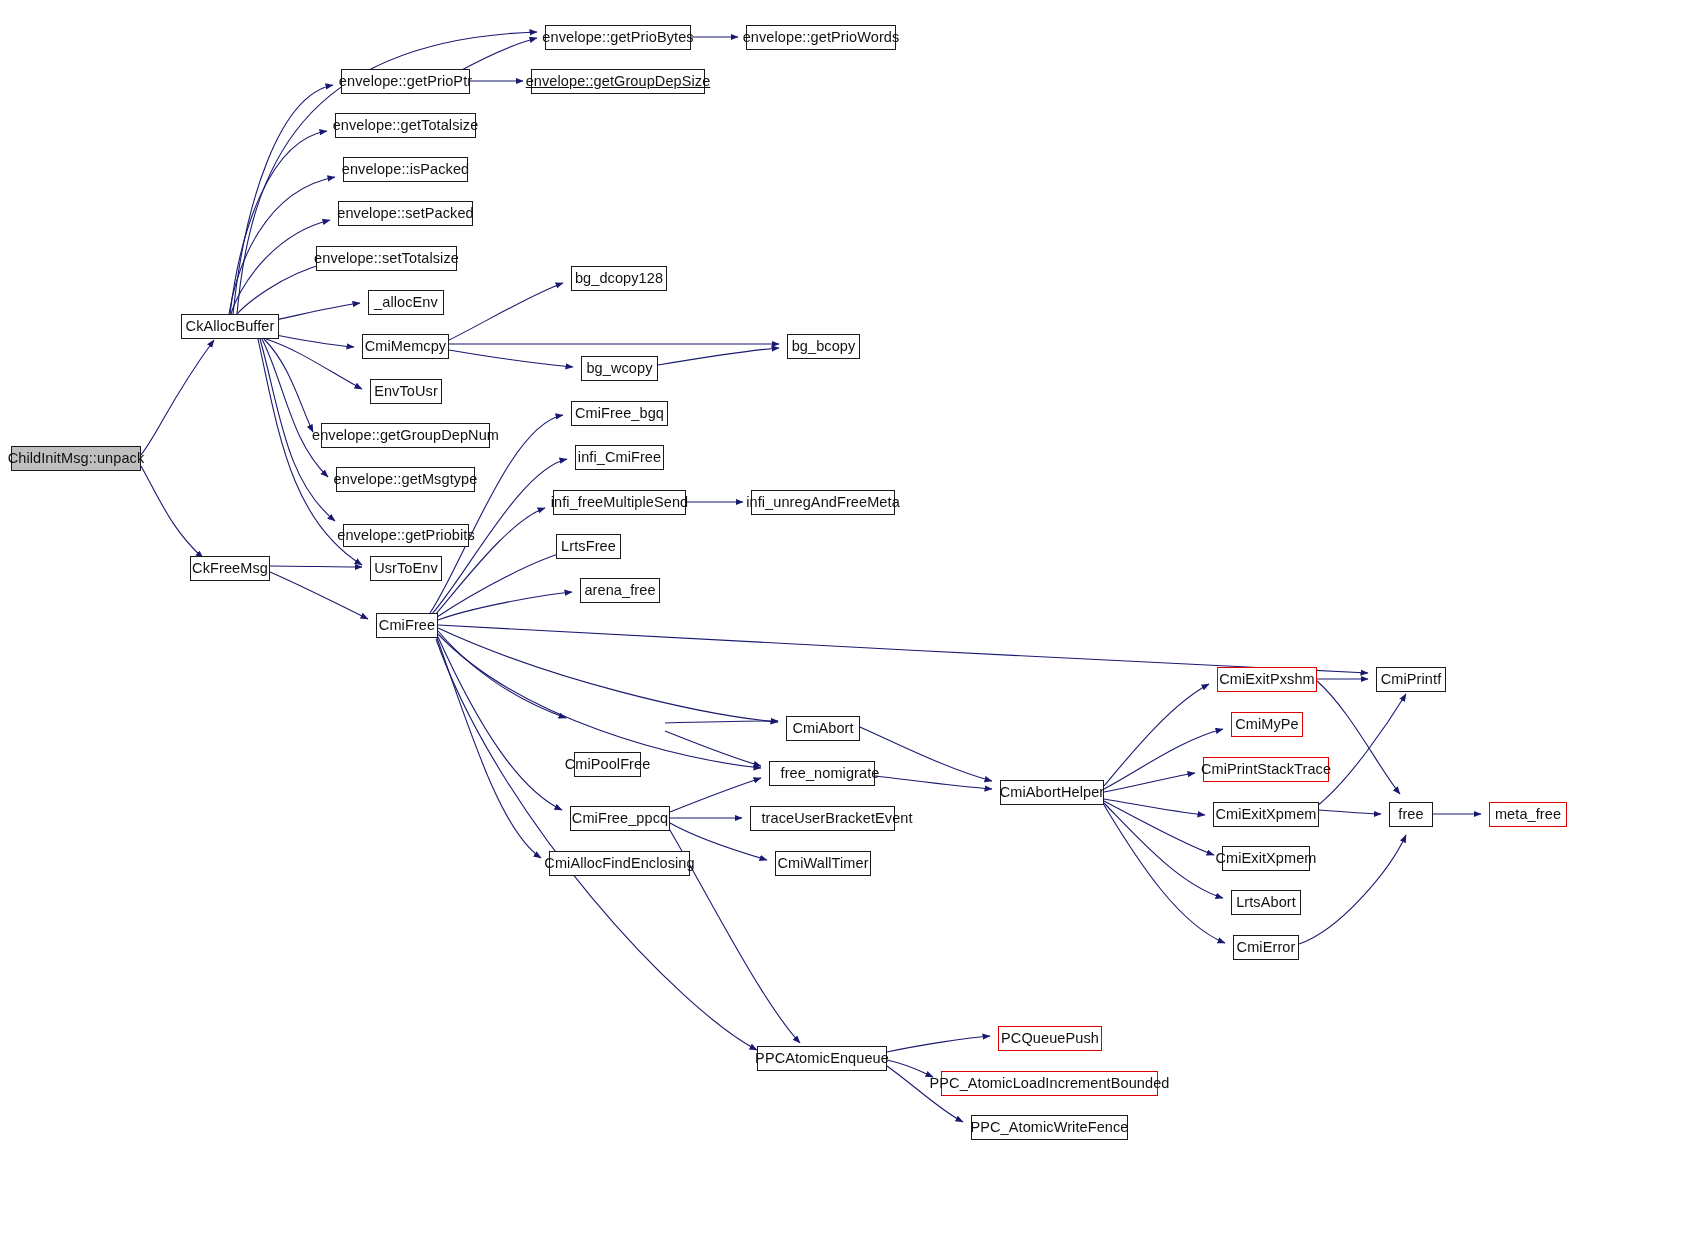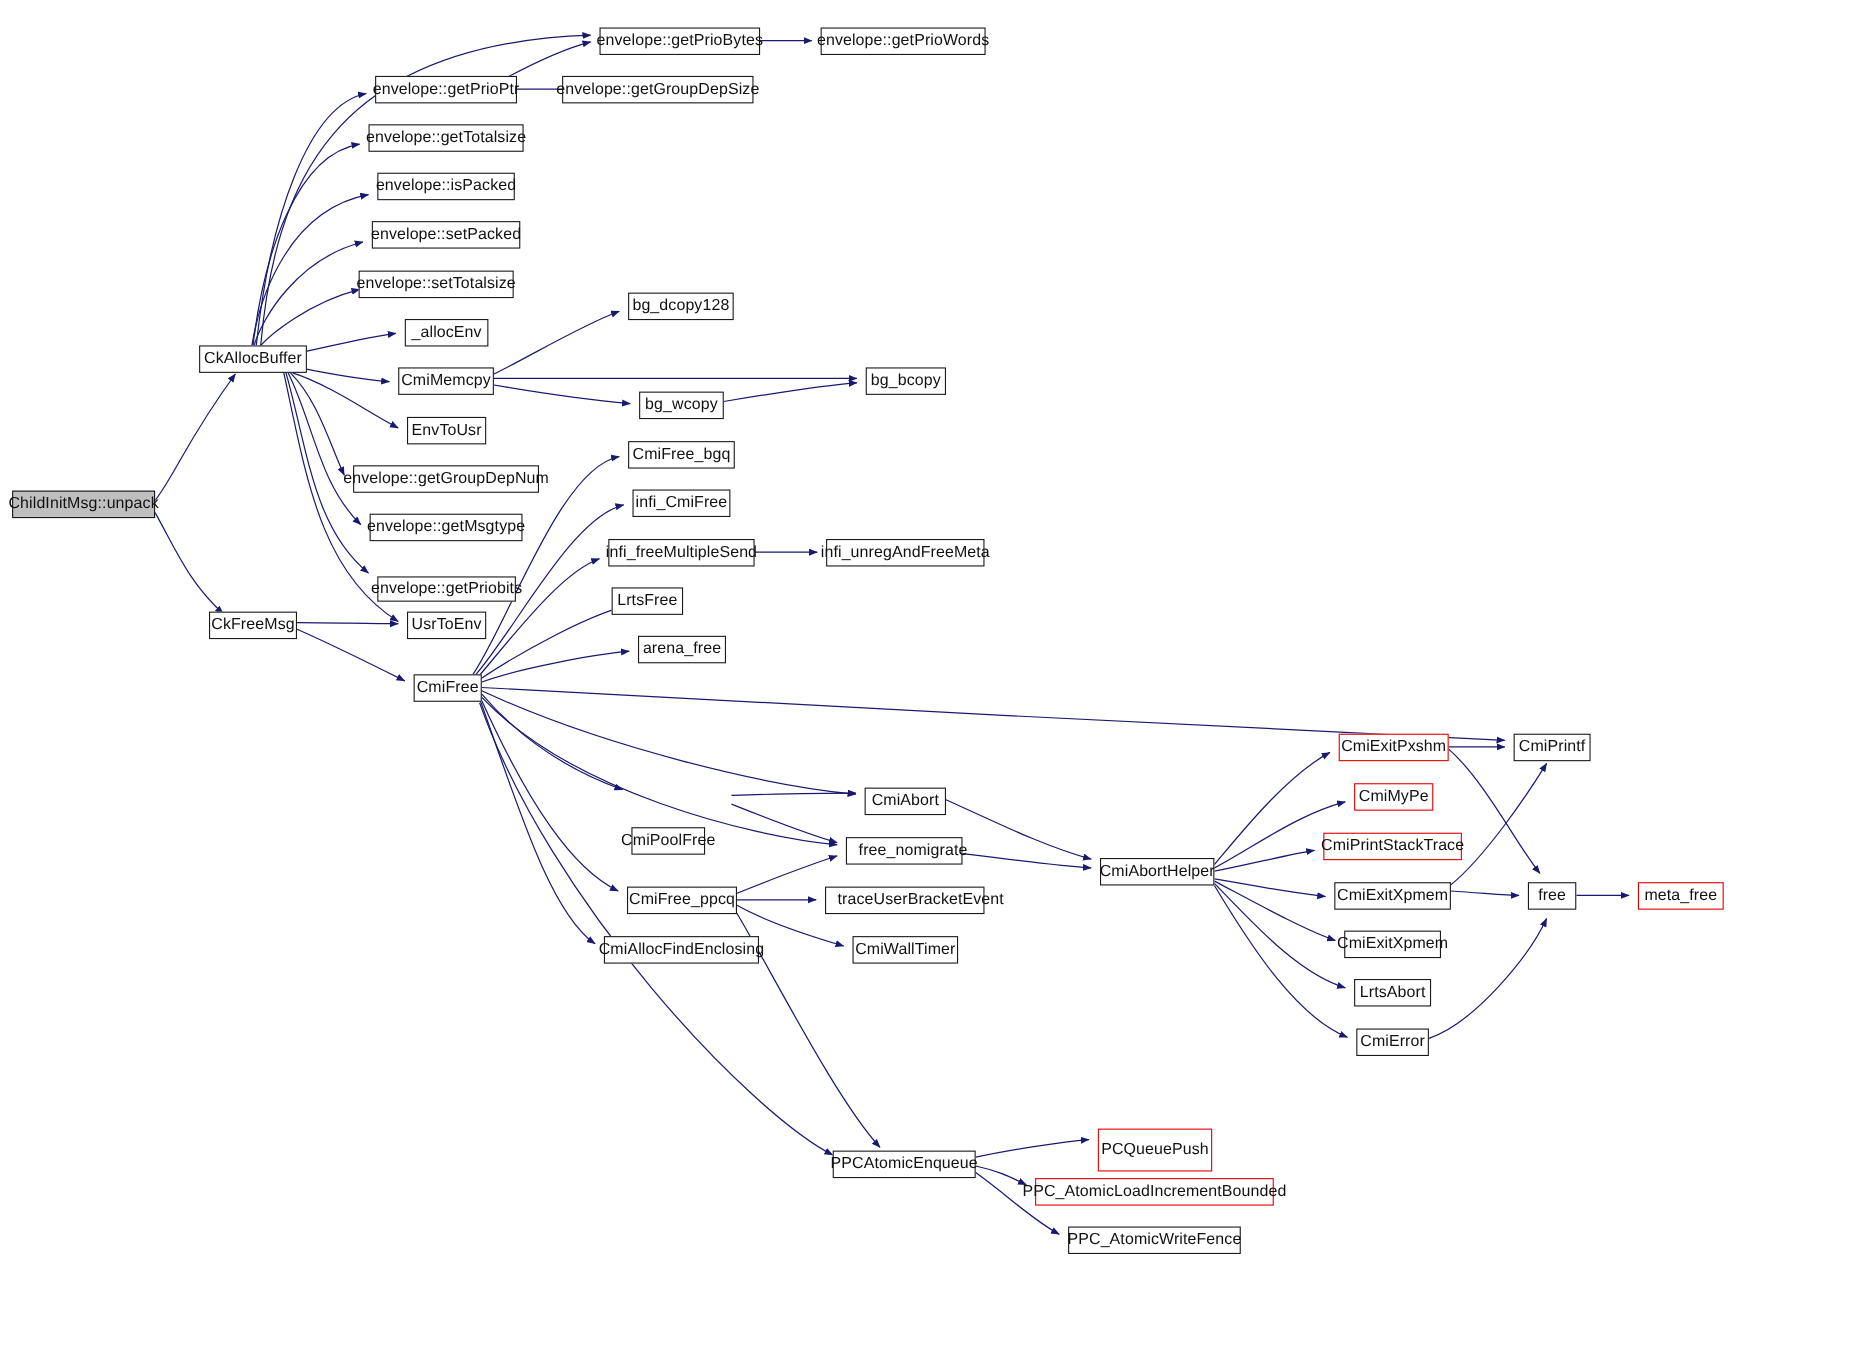--- a/index.html
+++ b/index.html
@@ -140,21 +140,21 @@
       </div>
       <div class="node" style="left: 335px; top: 113px; width: 141px; height: 25px;">
         <span class="label">envelope::getTotalsize</span>
       </div>
       <div class="node" style="left: 343px; top: 157px; width: 125px; height: 25px;">
         <span class="label">envelope::isPacked</span>
       </div>
       <div class="node" style="left: 338px; top: 201px; width: 135px; height: 25px;">
         <span class="label">envelope::setPacked</span>
       </div>
-      <div class="node" style="left: 326px; top: 246px; width: 141px; height: 25px;">
+      <div class="node" style="left: 316px; top: 246px; width: 141px; height: 25px;">
         <span class="label">envelope::setTotalsize</span>
       </div>
       <div class="node" style="left: 368px; top: 290px; width: 76px; height: 25px;">
         <span class="label">_allocEnv</span>
       </div>
       <div class="node" style="left: 362px; top: 334px; width: 87px; height: 25px;">
         <span class="label">CmiMemcpy</span>
       </div>
       <div class="node" style="left: 370px; top: 379px; width: 72px; height: 25px;">
         <span class="label">EnvToUsr</span>
@@ -170,21 +170,21 @@
       </div>
       <div class="node" style="left: 370px; top: 556px; width: 72px; height: 25px;">
         <span class="label">UsrToEnv</span>
       </div>
       <div class="node" style="left: 376px; top: 613px; width: 62px; height: 25px;">
         <span class="label">CmiFree</span>
       </div>
       <div class="node" style="left: 746px; top: 25px; width: 150px; height: 25px;">
         <span class="label">envelope::getPrioWords</span>
       </div>
-      <div class="node" style="left: 511px; top: 69px; width: 174px; height: 25px;">
+      <div class="node" style="left: 531px; top: 69px; width: 174px; height: 25px; text-decoration: underline;">
         <span class="label">envelope::getGroupDepSize</span>
       </div>
       <div class="node" style="left: 571px; top: 266px; width: 96px; height: 25px;">
         <span class="label">bg_dcopy128</span>
       </div>
       <div class="node" style="left: 581px; top: 356px; width: 77px; height: 25px;">
         <span class="label">bg_wcopy</span>
       </div>
       <div class="node" style="left: 787px; top: 334px; width: 73px; height: 25px;">
         <span class="label">bg_bcopy</span>
@@ -257,21 +257,21 @@
       </div>
       <div class="node" style="left: 1389px; top: 802px; width: 44px; height: 25px;">
         <span class="label">free</span>
       </div>
       <div class="node red" style="left: 1489px; top: 802px; width: 78px; height: 25px;">
         <span class="label">meta_free</span>
       </div>
       <div class="node" style="left: 757px; top: 1046px; width: 130px; height: 25px;">
         <span class="label">PPCAtomicEnqueue</span>
       </div>
-      <div class="node red" style="left: 998px; top: 1026px; width: 104px; height: 39px;">
+      <div class="node red" style="left: 998px; top: 1026px; width: 104px; height: 25px;">
         <span class="label">PCQueuePush</span>
       </div>
       <div class="node red" style="left: 941px; top: 1071px; width: 217px; height: 25px;">
         <span class="label">PPC_AtomicLoadIncrementBounded</span>
       </div>
       <div class="node" style="left: 971px; top: 1115px; width: 157px; height: 25px;">
         <span class="label">PPC_AtomicWriteFence</span>
       </div>
     </div>
 </div>

